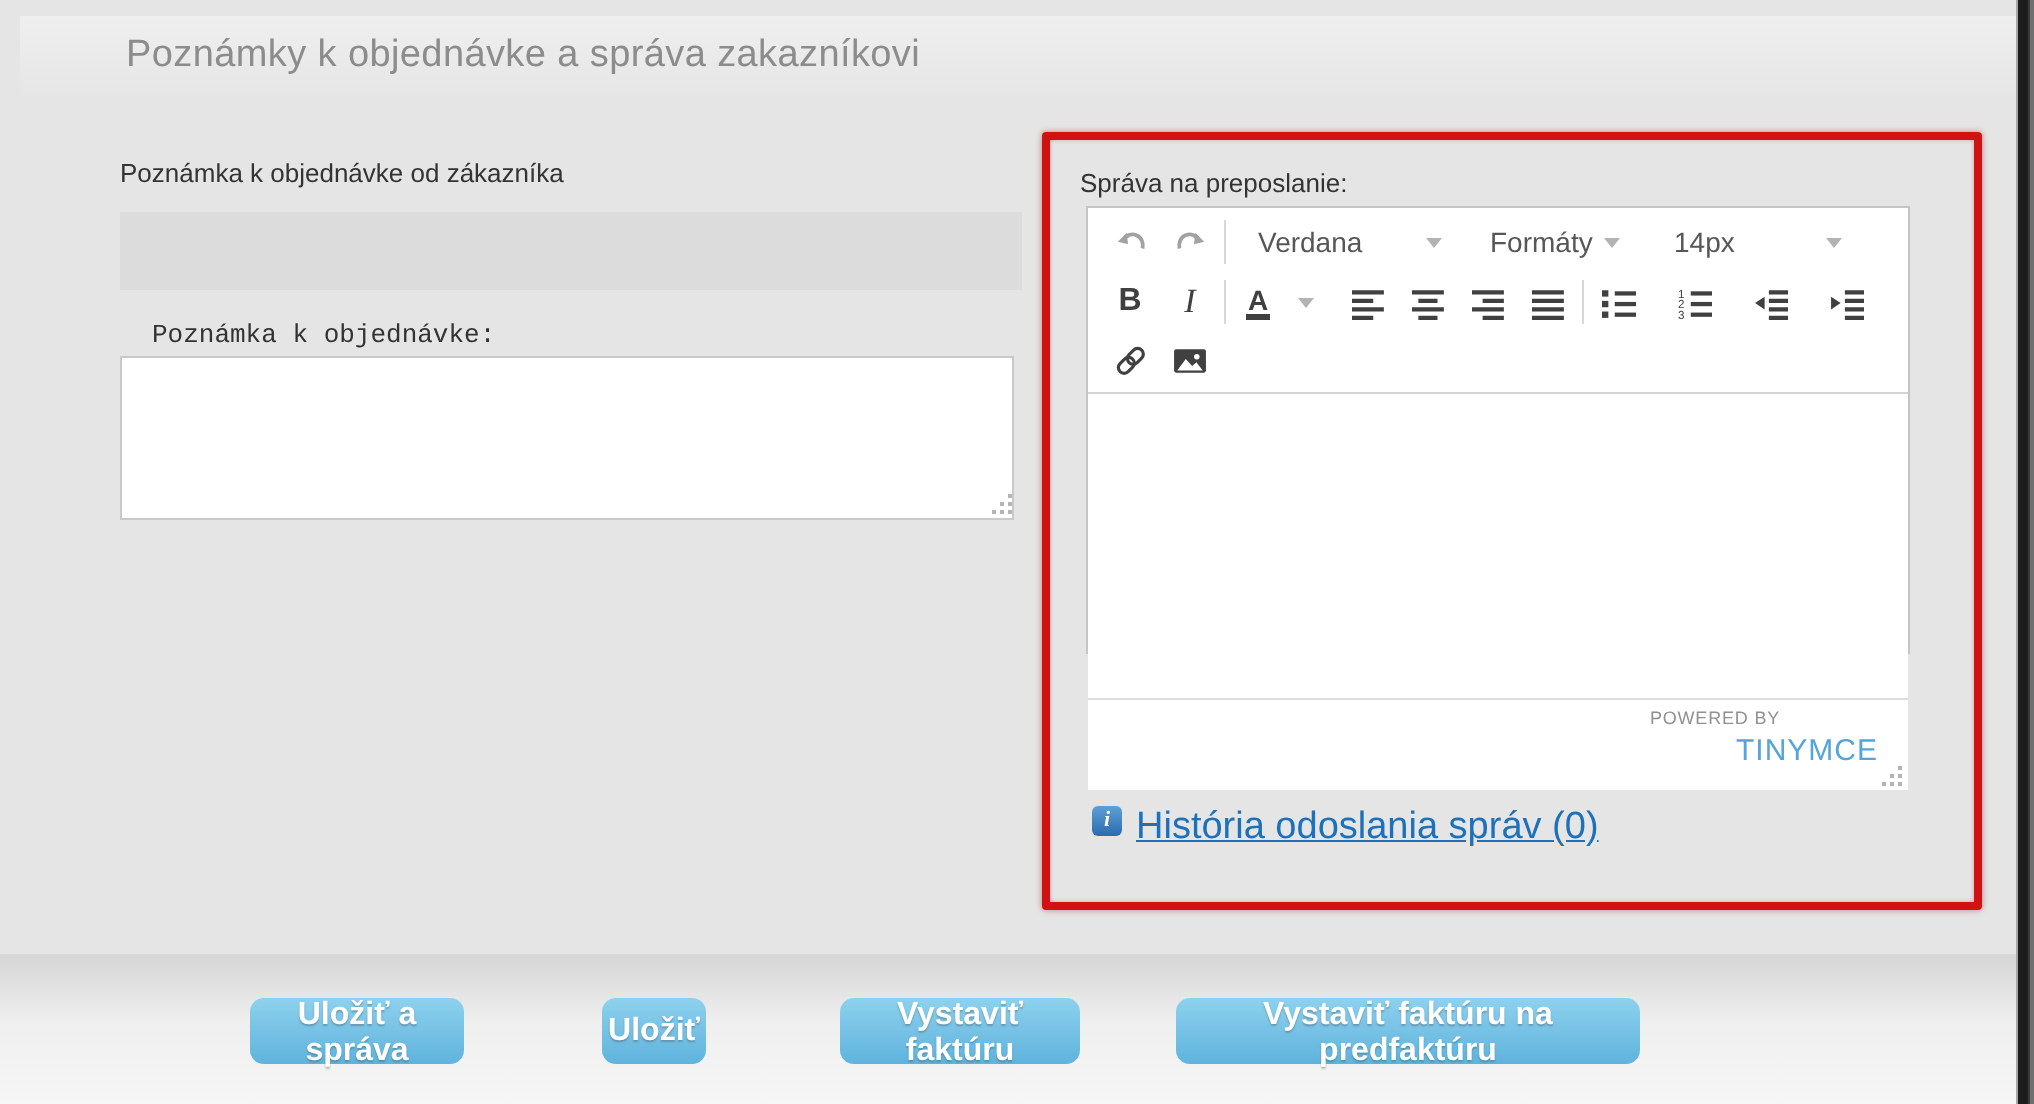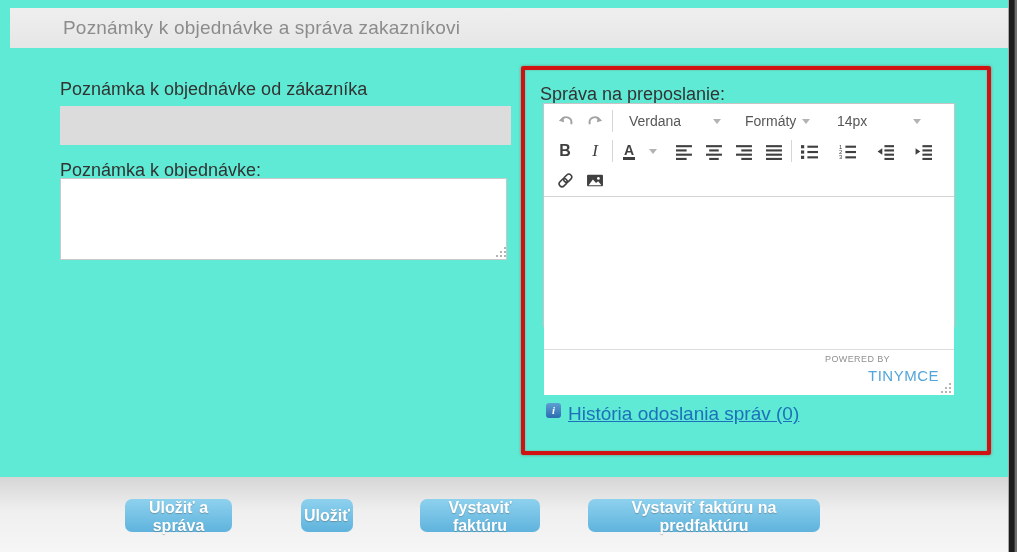--- a/index.html
+++ b/index.html
@@ -1,46 +1,46 @@
 <!DOCTYPE html>
 <html><head>
 <meta charset="utf-8">
 <style>
   * { margin:0; padding:0; box-sizing:border-box; }
   html,body { background:#fff; }
   .page {
     position:relative; width:1017px; height:552px;
-    background:#5eead4; overflow:hidden;
+    background:#e5e5e5; overflow:hidden;
     font-family:"Liberation Sans", sans-serif; color:#333;
   }
 
   
   .header-band {
     position:absolute; left:10px; top:8px; right:9px; height:40px;
     background:linear-gradient(#efefef,#e6e6e6);
   }
   .header-title {
     position:absolute; left:53px; top:0; line-height:40px;
     font-size:19px; color:#8c8c8c; letter-spacing:.2px;
   }
 
   
   .edge-strip {
     position:absolute; right:0; top:0; width:9px; height:552px;
     background:linear-gradient(to right,#a8a8a8 0 1px,#1d1d1d 1px 6px,#3a3a3a 6px 7px,#6f6f6f 7px 9px);
   }
 
   
-  .field-label { position:absolute; font-size:18px; color:#333; }
+  .field-label { position:absolute; font-size:13px; color:#333; }
   .lbl-customer { left:60px; top:79px; }
   .customer-note {
     position:absolute; left:60px; top:106px; width:451px; height:39px;
     background:#dcdcdc; border:none; resize:none; font:13px "Liberation Sans",sans-serif;
   }
-  .lbl-order { left:60px; top:160px; }
+  .lbl-order { left:76px; top:160px;font-family:Liberation Mono, monospace; }
   .order-note {
     position:absolute; left:60px; top:178px; width:447px; height:82px;
     background:#fff; border:1px solid #c9c9c9; resize:none;
     font:13px "Liberation Sans",sans-serif; padding:4px;
   }
   .grip { position:absolute; width:12px; height:12px; }
   .grip-textarea { left:495px; top:246px; }
 
   
   .red-box {

